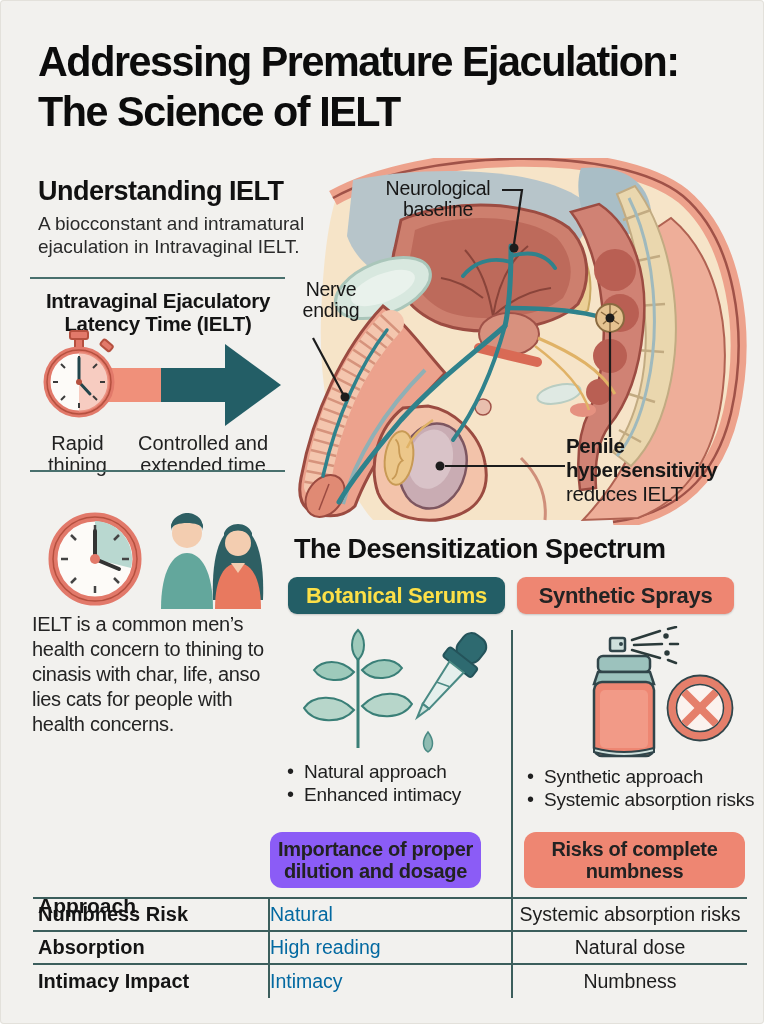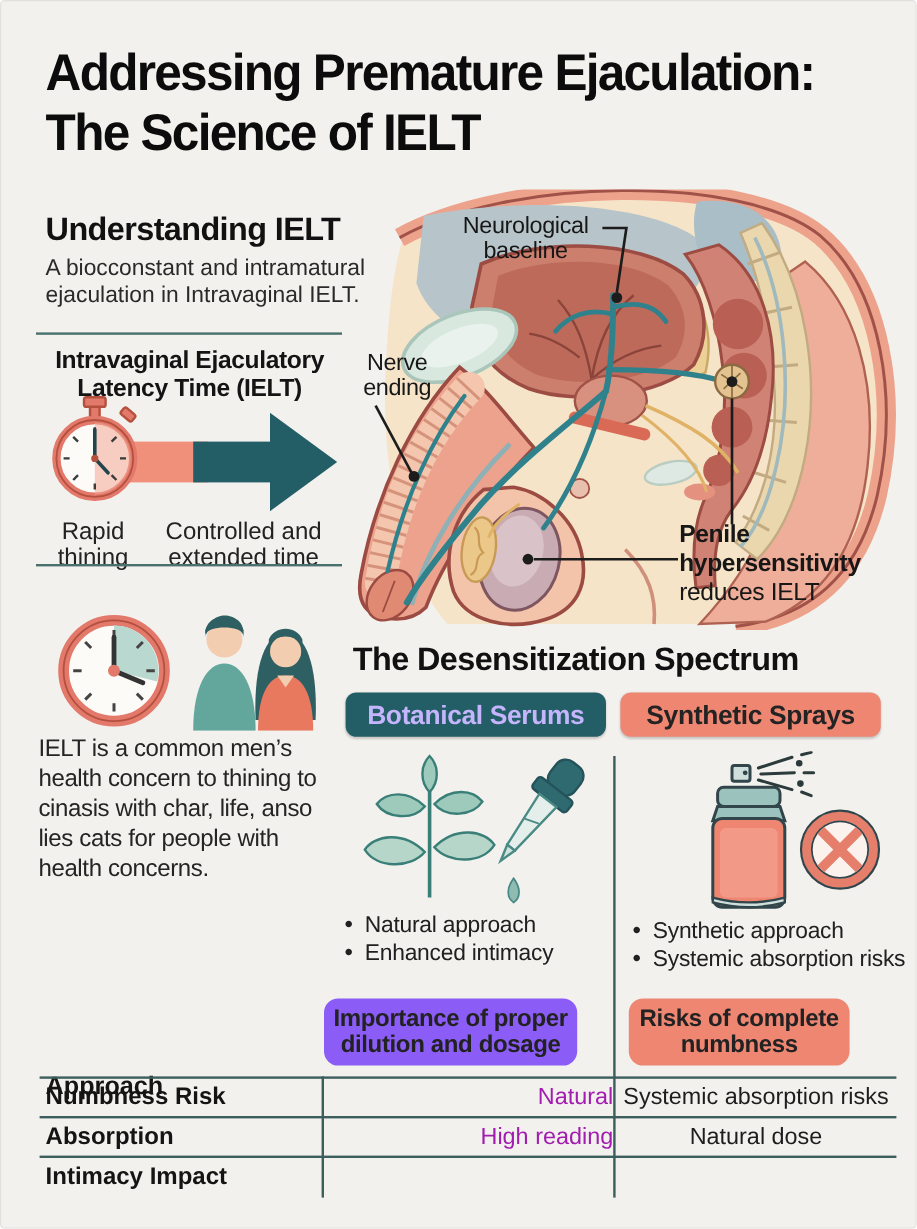--- a/index.html
+++ b/index.html
@@ -35,59 +35,59 @@
   .lbl-rapid{ left:30px; top:432px; width:95px; text-align:center; font-size:20px; line-height:1.12; color:#222; }
   .lbl-controlled{ left:128px; top:432px; width:150px; text-align:center; font-size:20px; line-height:1.12; color:#222; }
   .left-note{
     left:32px; top:612px; width:256px; 
     font-size:20px; line-height:1.25; color:#242424; letter-spacing:-.3px;
   }
 
   
   .callout{ font-size:19.5px; line-height:1.1; color:#171717; letter-spacing:-.3px; }
   .cl-neuro{ left:378px; top:178px; width:120px; text-align:center; }
-  .cl-nerve{ left:292px; top:292px; width:78px; text-align:center; }
+  .cl-nerve{ left:292px; top:279px; width:78px; text-align:center; }
   .cl-penile{ left:566px; top:434px; width:195px; font-size:20.5px; line-height:1.17; }
   .cl-penile .b{ font-weight:700; }
 
   
   .h-spectrum{ left:294px; top:534px; font-size:27px; width:460px; }
   .pill{
     top:577px; height:37px; border-radius:9px;
     display:flex; align-items:center; justify-content:center;
     font-size:22px; font-weight:700; letter-spacing:-.3px;
     box-shadow:0 1px 2px rgba(0,0,0,.18);
   }
-  .pill-botanical{ left:288px; width:217px; background:#235e66; color:#c4b5fd; }
+  .pill-botanical{ left:288px; width:217px; background:#235e66; color:#fde047; }
   .pill-synthetic{ left:517px; width:217px; background:#ee8672; color:#232323; }
   .v-divider{ left:511px; top:630px; width:2px; height:368px; background:#3c5e5c; }
 
   ul.bullets{ list-style:none; font-size:19px; color:#202020; letter-spacing:-.2px; }
   ul.bullets li{ line-height:1.22; padding-left:17px; position:relative; }
   ul.bullets li::before{ content:"•"; position:absolute; left:0; top:-1px; font-size:20px; }
   .bullets-left{ left:287px; top:760px; width:225px; }
   .bullets-right{ left:527px; top:765px; width:230px; }
 
   .note-box{
     top:832px; height:56px; border-radius:12px;
     display:flex; align-items:center; justify-content:center; text-align:center;
     font-size:20px; font-weight:700; line-height:1.12; letter-spacing:-.3px; color:#222;
   }
   .box-green{ left:270px; width:211px; background:#8b5cf6; }
-  .box-salmon{ left:524px; width:184px; background:#ee8672; }
+  .box-salmon{ left:524px; width:221px; background:#ee8672; }
 
   
   .tbl-corner{ left:38px; top:894px; font-size:21px; font-weight:700; }
   .tbl-line{ background:#3c5e5c; }
   .tl-1{ left:33px; top:897px; width:714px; height:2px; }
   .tl-2{ left:33px; top:930px; width:714px; height:2px; }
   .tl-3{ left:33px; top:963px; width:714px; height:2px; }
   .tv-1{ left:268px; top:897px; width:2px; height:101px; }
   .tbl-label{ left:38px; width:220px; font-size:20px; font-weight:700; }
-  .tbl-c1{ left:270px; width:241px; text-align:right; font-size:19.5px; color:#a21caf;padding-left:20px; }
+  .tbl-c1{ left:270px; width:241px; text-align:left; font-size:19.5px; color:#0369a1; }
   .tbl-c2{ left:513px; width:234px; text-align:center; font-size:19.5px; color:#1d1d1d; }
   .row-y1{ top:903px; } .row-y2{ top:936px; } .row-y3{ top:970px; }
 </style>
 </head>
 <body>
 
 <div id="page">
 
   <div class="abs main-title">
     <span class="squeeze">Addressing Premature Ejaculation: The Science of IELT</span>
@@ -351,14 +351,16 @@
 
   <div class="abs tbl-label row-y1">Numbness Risk</div>
   <div class="abs tbl-c1 row-y1">Natural</div>
   <div class="abs tbl-c2 row-y1">Systemic absorption risks</div>
 
   <div class="abs tbl-label row-y2">Absorption</div>
   <div class="abs tbl-c1 row-y2">High reading</div>
   <div class="abs tbl-c2 row-y2">Natural dose</div>
 
   <div class="abs tbl-label row-y3">Intimacy Impact</div>
+  <div class="abs tbl-c1 row-y3">Intimacy</div>
+  <div class="abs tbl-c2 row-y3">Numbness</div>
 
 </div>
 
 </body></html>

